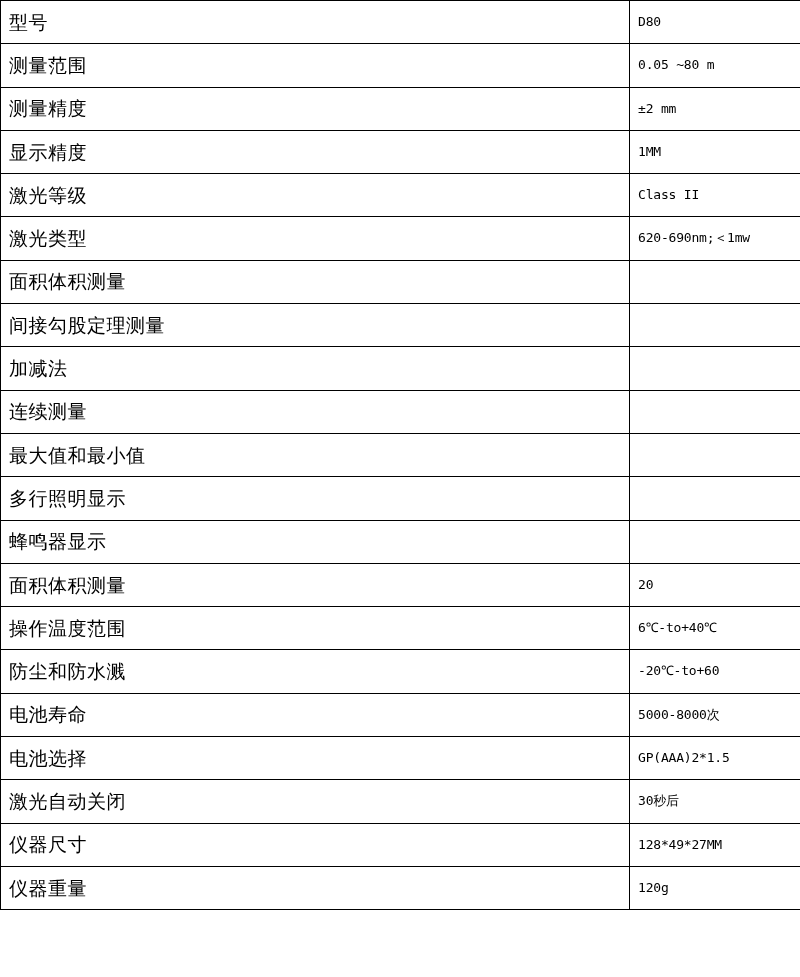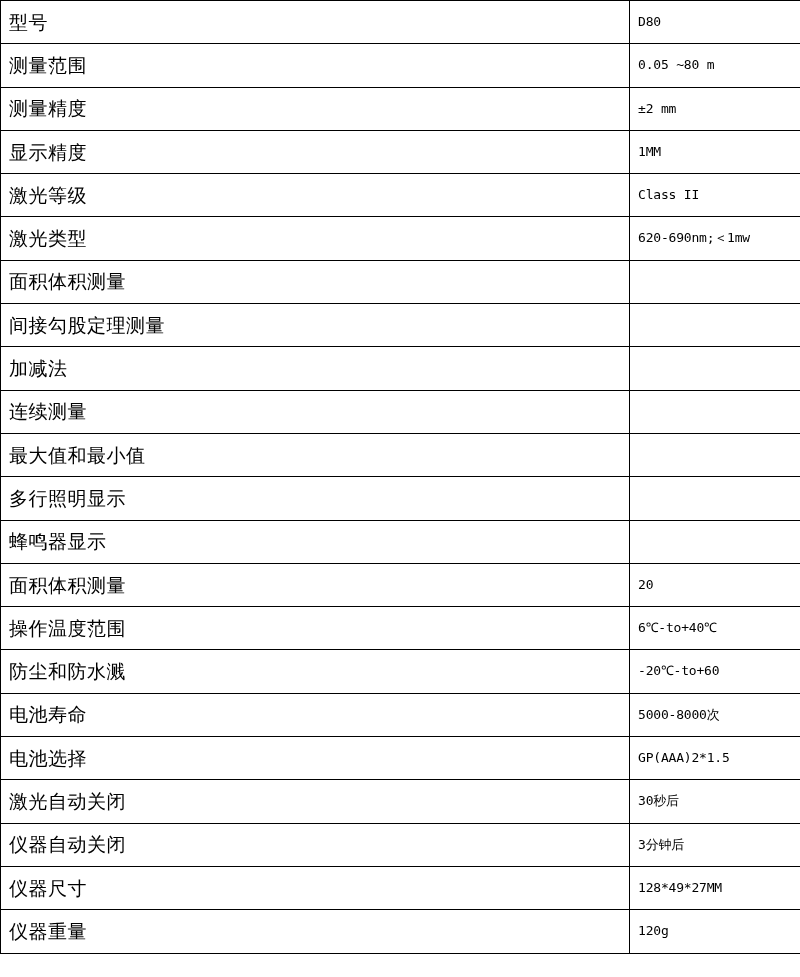--- a/index.html
+++ b/index.html
@@ -125,24 +125,20 @@
     </tr>
     <tr>
       <td class="label">电池选择</td>
       <td class="value">GP(AAA)2*1.5</td>
     </tr>
     <tr>
       <td class="label">激光自动关闭</td>
       <td class="value">30秒后</td>
     </tr>
     <tr>
-      <td class="label">仪器自动关闭</td>
-      <td class="value">3分钟后</td>
-    </tr>
-    <tr>
       <td class="label">仪器尺寸</td>
       <td class="value">128*49*27MM</td>
     </tr>
     <tr>
       <td class="label">仪器重量</td>
       <td class="value">120g</td>
     </tr>
   </tbody>
 </table>
 

